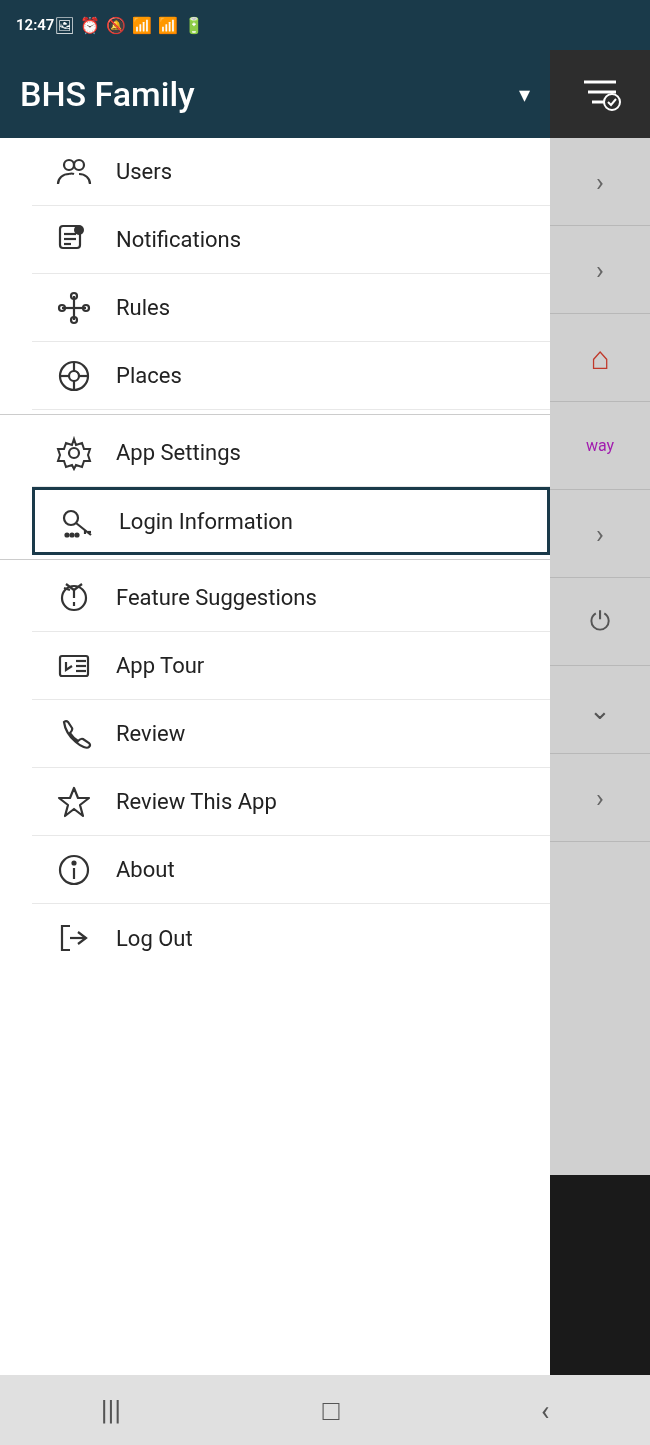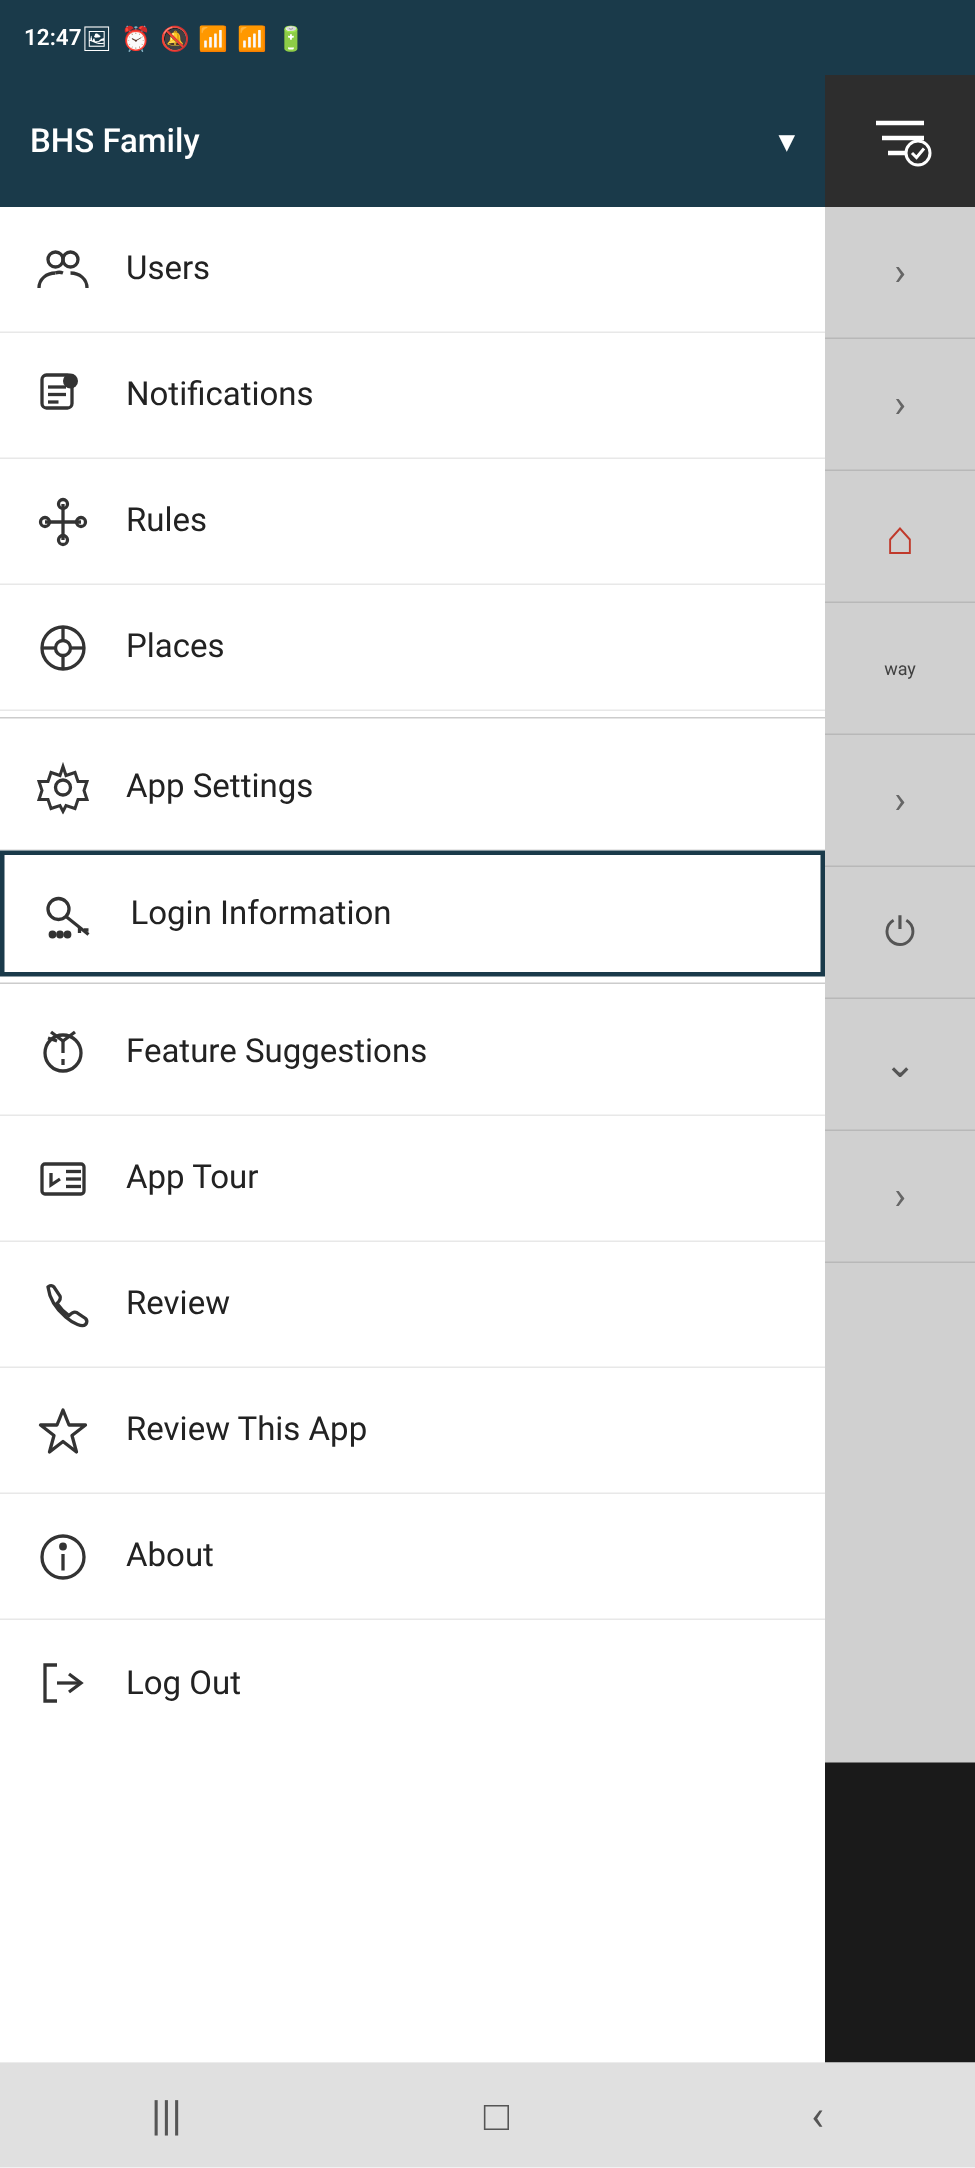--- a/index.html
+++ b/index.html
@@ -37,21 +37,21 @@
       width: 550px;
       height: 88px;
       background: #1a3a4a;
       display: flex;
       align-items: center;
       justify-content: space-between;
       padding: 0 20px;
       color: white;
     }
     .app-title {
-      font-size: 22px;
+      font-size: 34px;
       font-weight: 500;
       color: white;
     }
     .header-dropdown {
       font-size: 22px;
       color: white;
     }
 
     
     .header-overlay-btn {
@@ -76,24 +76,25 @@
       background: white;
       overflow-y: auto;
       overflow-x: hidden;
     }
 
     
     .menu-item {
       display: flex;
       align-items: center;
       padding: 0 24px;
-      height: 84px;
+      height: 68px;
       cursor: pointer;
       border-bottom: 1px solid #e8e8e8;
       position: relative;
+      margin-left: 32px;
     }
     .menu-item:last-child {
       border-bottom: none;
     }
     .menu-item.active {
       border: 3px solid #1a3a4a;
       background: white;
     }
     .menu-divider {
       height: 1px;
@@ -221,21 +222,21 @@
   <div class="right-row">
     <span class="right-chevron">›</span>
   </div>
   <div class="right-row">
     <span class="right-chevron">›</span>
   </div>
   <div class="right-row">
     <span class="right-icon-red">⌂</span>
   </div>
   <div class="right-row" style="height:88px; flex-direction:column; justify-content:center;">
-    <span style="font-size:12px;color:#404040;text-align:right;">way</span>
+    <span style="font-size:16px;color:#a21caf;text-align:right;">way</span>
   </div>
   <div class="right-row">
     <span class="right-chevron">›</span>
   </div>
   <div class="right-row">
     <span class="right-power">⏻</span>
   </div>
   <div class="right-row">
     <span class="right-chevron-down">⌄</span>
   </div>

